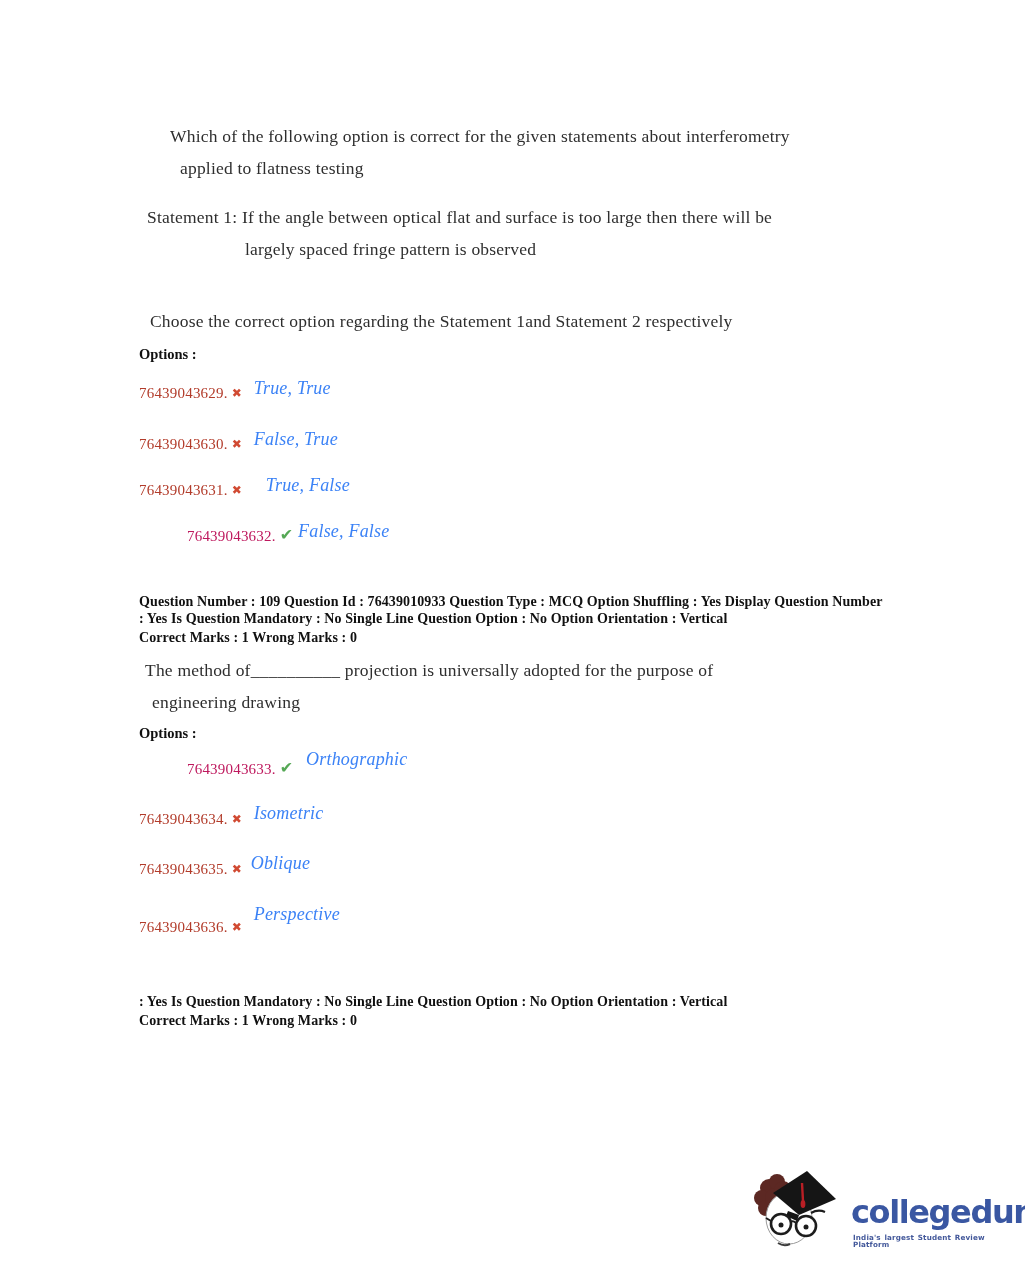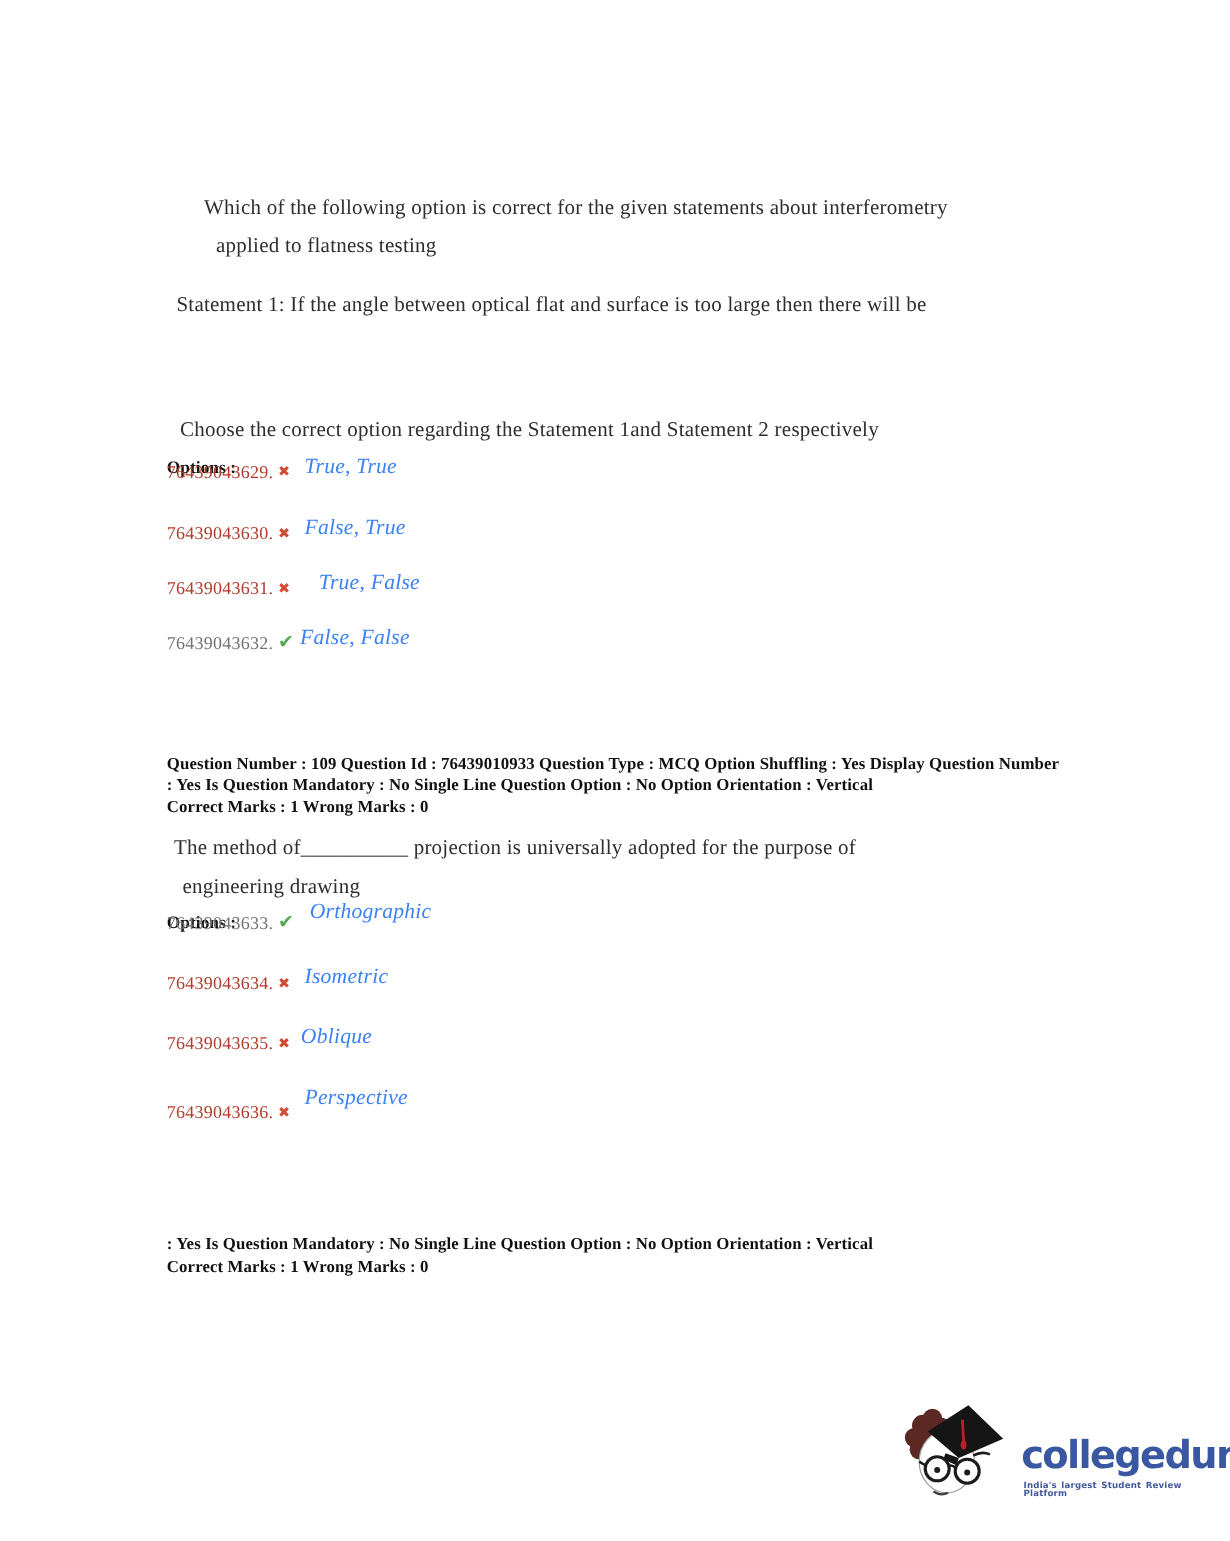--- a/index.html
+++ b/index.html
@@ -5,28 +5,28 @@
   html,body{margin:0;padding:0;background:#ffffff;}
   .page{
     position:relative;
     width:1025px;
     height:1284px;
     background:#ffffff;
     overflow:hidden;
     font-family:"Liberation Serif", serif;
     color:#2d2d2d;
   }
-  .t{ position:absolute; white-space:nowrap; line-height:1.15;margin-top:36px; }
+  .t{ position:absolute; white-space:nowrap; line-height:1.15; }
   .qtext{ font-size:17.5px; color:#2e2e2e; letter-spacing:0.2px; }
   .meta{ font-size:14px; font-weight:bold; color:#101010; letter-spacing:0.1px; }
   .opts-head{ font-size:14.5px; font-weight:bold; color:#101010; }
   .opt-row{ position:absolute; white-space:nowrap; line-height:1; }
   .opt-num{ font-size:15px; letter-spacing:0.2px; }
   .opt-num.red{ color:#b23b2a; }
-  .opt-num.green{ color:#737373; }
+  .opt-num.green{ color:#be185d;margin-left:48px; }
   .opt-icon{ display:inline-block; margin-left:4px; }
   .opt-icon.cross{ color:#d14a32; font-size:12px; position:relative; top:-1px; }
   .opt-icon.check{ color:#55a855; font-size:16px; position:relative; top:-1px; }
   .opt-label{ display:inline-block; font-size:18px; color:#3b82f6; margin-left:12px; position:relative; top:-4px; letter-spacing:0.2px;font-style:italic; }
   
   .logo{ position:absolute; left:750px; top:1163px; width:266px; height:100px; }
   .logo-word{ position:absolute; left:101px; top:33px; font-family:"DejaVu Sans", sans-serif;
               font-weight:bold; font-size:32px; letter-spacing:-1.4px; color:#3a57a2; line-height:1;}
   .logo-tld{ position:absolute; left:233px; top:39px; font-family:"DejaVu Sans", sans-serif;
              font-weight:bold; font-size:7px; color:#3a57a2; writing-mode:vertical-rl; letter-spacing:0.5px; line-height:1;}
@@ -35,20 +35,21 @@
   .mascot{ position:absolute; left:2px; top:2px; }
 </style>
 </head>
 <body>
 
 <div class="page">
 
   <div class="t qtext" style="left:170px;top:126px">Which of the following option is correct for the given statements about interferometry</div>
   <div class="t qtext" style="left:180px;top:158px">applied to flatness testing</div>
   <div class="t qtext" style="left:147px;top:207px">Statement 1: If the angle between optical flat and surface is too large then there will be</div>
+  <div class="t qtext" style="left:245px;top:239px">largely spaced fringe pattern is observed</div>
   <div class="t qtext" style="left:150px;top:311px">Choose the correct option regarding the Statement 1and Statement 2 respectively</div>
 
   <div class="t opts-head" style="left:139px;top:346px">Options :</div>
 
   <div class="opt-row" style="left:139px;top:383px">
     <span class="opt-num red">76439043629.</span><span class="opt-icon cross">✖</span><span class="opt-label">True, True</span>
   </div>
   <div class="opt-row" style="left:139px;top:434px">
     <span class="opt-num red">76439043630.</span><span class="opt-icon cross">✖</span><span class="opt-label">False, True</span>
   </div>

